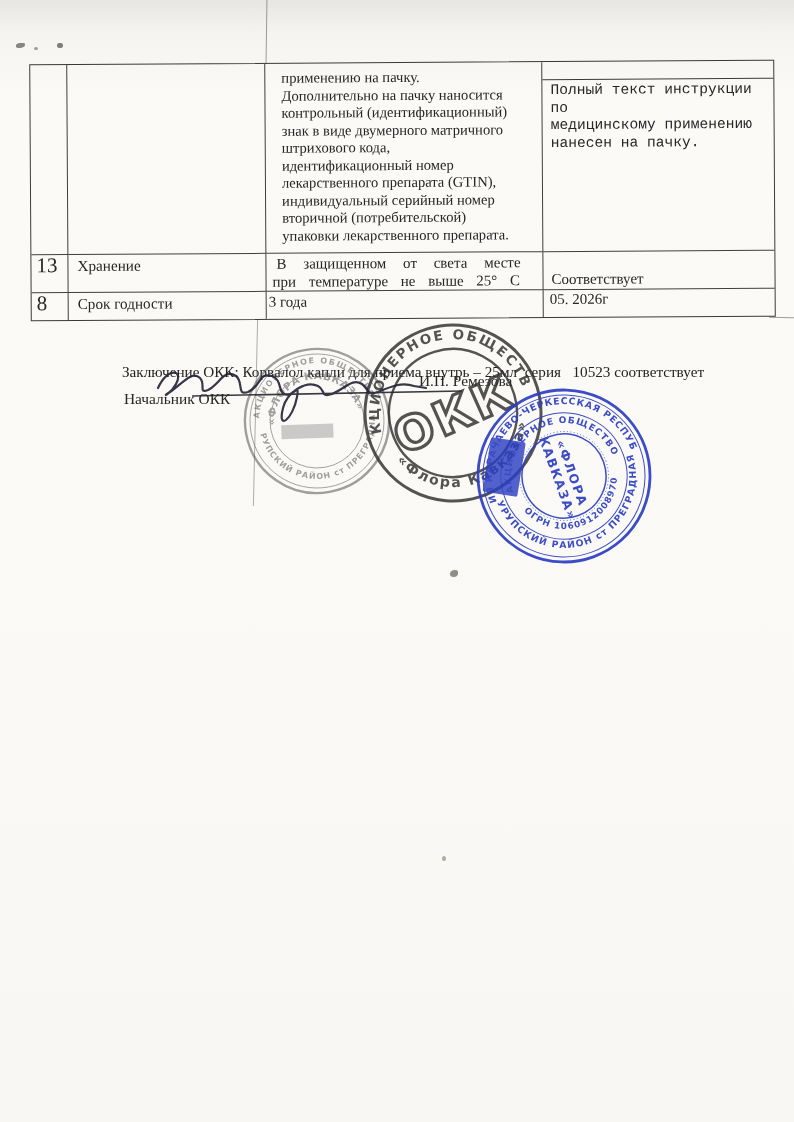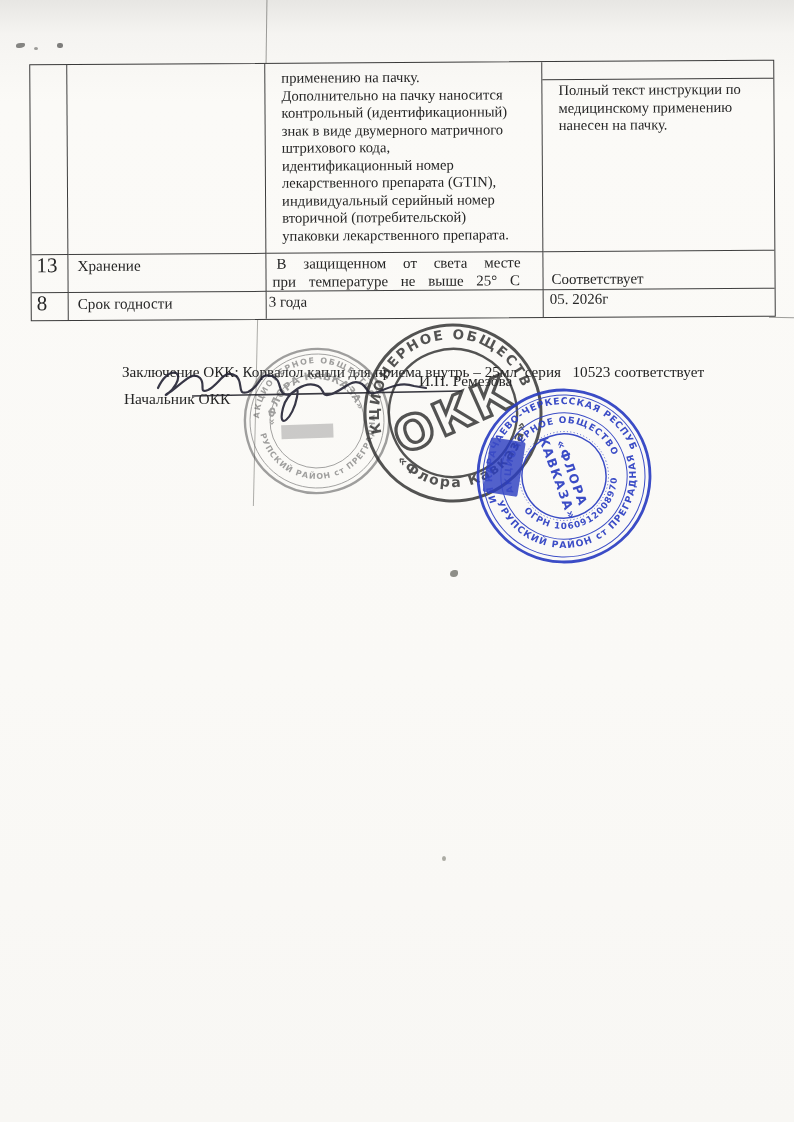--- a/index.html
+++ b/index.html
@@ -32,21 +32,21 @@
     overflow: visible;
   }
   .cell.lastcol { border-right: none; }
   .cell.lastrow { border-bottom: none; }
   .num { font-size: 21px; padding-left: 5px; padding-top: 2px; }
   .param { font-size: 15.2px; padding-left: 9px; padding-top: 2px; }
   .pre { white-space: pre-line; }
   .packaging { padding: 6px 8px 0 16px; }
   .resultA { padding: 0; }
   .col4-topline { border-top: 1.3px solid #3a3a3a; margin: 17px 0 0 0; }
-  .resultA-text { padding: 2px 6px 0 16px; }
+  .resultA-text { padding: 2px 6px 0 8px; font-family: Liberation Mono, monospace; }
   .storage-l1 { font-size: 15px; word-spacing: 13px; padding-left: 4px; white-space: pre; }
   .storage-l2 { font-size: 15px; word-spacing: 9px; white-space: pre; }
   .shelf-value { font-size: 15px; padding-left: 2px; }
   .result13 { display: flex; align-items: flex-end; font-size: 15px; padding-left: 8px; padding-bottom: 1px; }
   .result14 { font-size: 15px; padding-left: 6px; padding-top: 1px; }
 
   
   .conclusion {
     position: absolute; left: 110px; top: 323px;
     font-size: 15.2px; line-height: 19.5px; white-space: pre; color: #242424;

